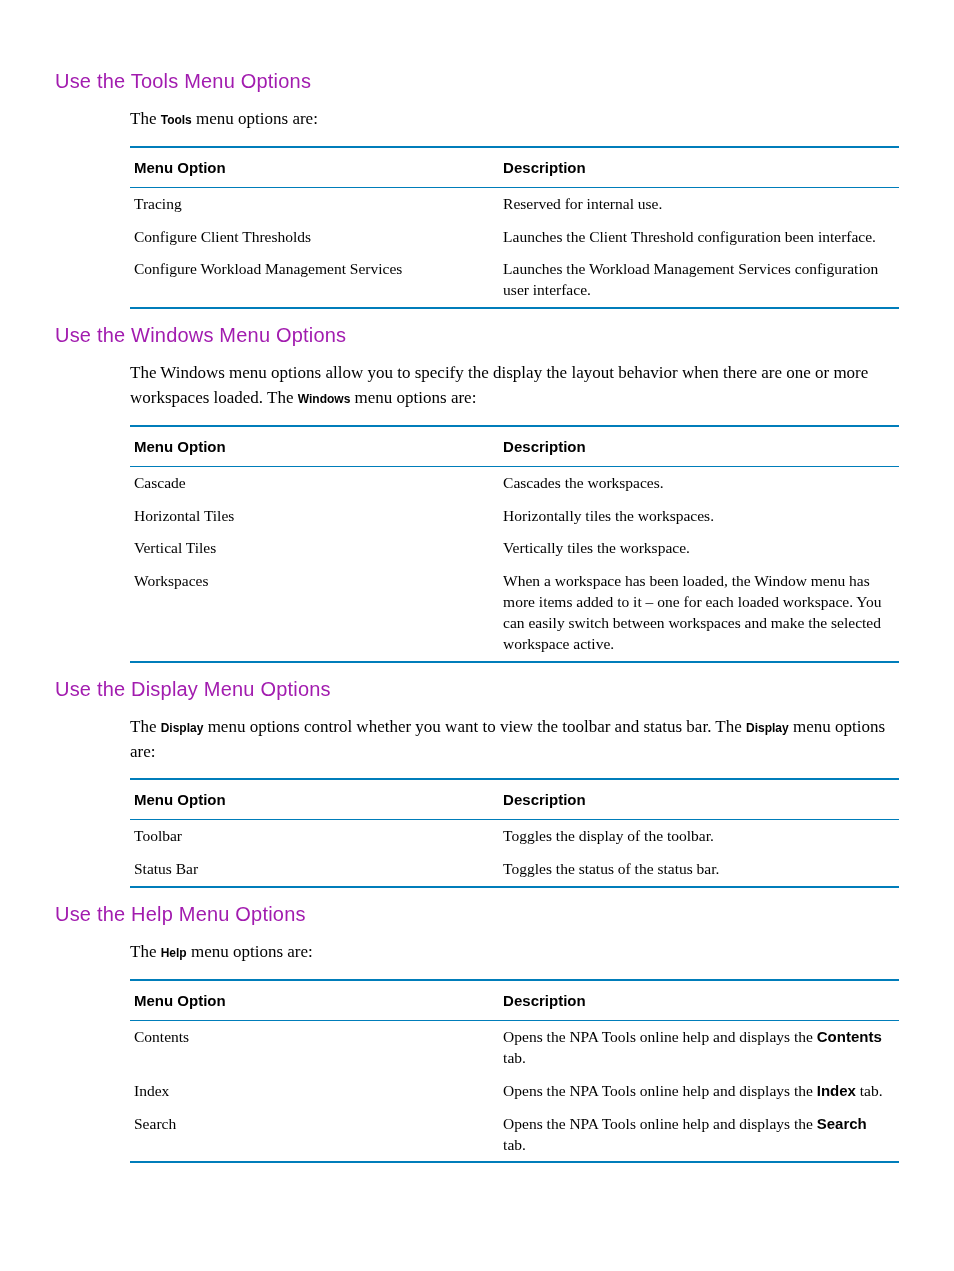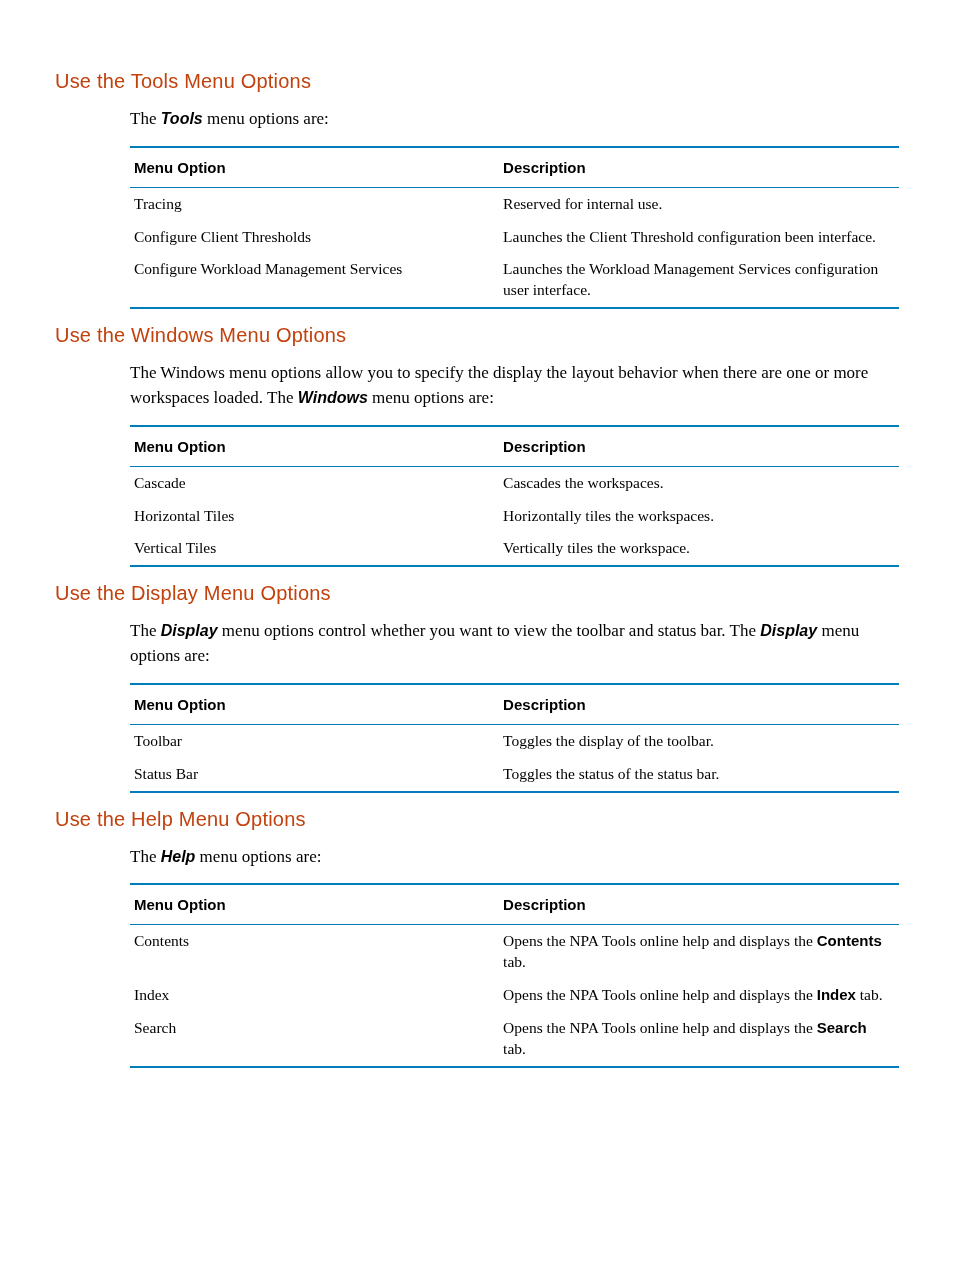--- a/index.html
+++ b/index.html
@@ -8,36 +8,35 @@
       background: #fff;
       color: #000;
       width: 954px;
       padding: 55px 55px 30px 55px;
       font-size: 16px;
       line-height: 1.4;
     }
     h2 {
       font-family: Arial, Helvetica, sans-serif;
       font-weight: 400;
-      color: #c2410c;
+      color: #a21caf;
       font-size: 20px;
       margin-bottom: 12px;
       margin-top: 12px;
       letter-spacing: 0.2px;
     }
     .intro {
       margin-left: 75px;
       margin-bottom: 14px;
       font-size: 17px;
       line-height: 1.45;
     }
     .intro b {
       font-family: Arial, Helvetica, sans-serif;
-      font-size: 16px;
-      font-style: italic;
+      font-size: 12px;
     }
     table {
       width: calc(100% - 75px);
       margin-left: 75px;
       border-collapse: collapse;
       margin-bottom: 4px;
     }
     table thead tr {
       border-top: 2.5px solid #007dba;
       border-bottom: 1.3px solid #007dba;
@@ -110,20 +109,24 @@
           <td>Cascades the workspaces.</td>
         </tr>
         <tr>
           <td>Horizontal Tiles</td>
           <td>Horizontally tiles the workspaces.</td>
         </tr>
         <tr>
           <td>Vertical Tiles</td>
           <td>Vertically tiles the workspace.</td>
         </tr>
+        <tr>
+          <td>Workspaces</td>
+          <td>When a workspace has been loaded, the Window menu has more items added to it – one for each loaded workspace. You can easily switch between workspaces and make the selected workspace active.</td>
+        </tr>
       </tbody>
     </table>
     <h2>Use the Display Menu Options</h2>
     <p class="intro">The <b>Display</b> menu options control whether you want to view the toolbar and status bar. The <b>Display</b> menu options are:</p>
     <table>
       <thead>
         <tr>
           <th>Menu Option</th>
           <th>Description</th>
         </tr>

